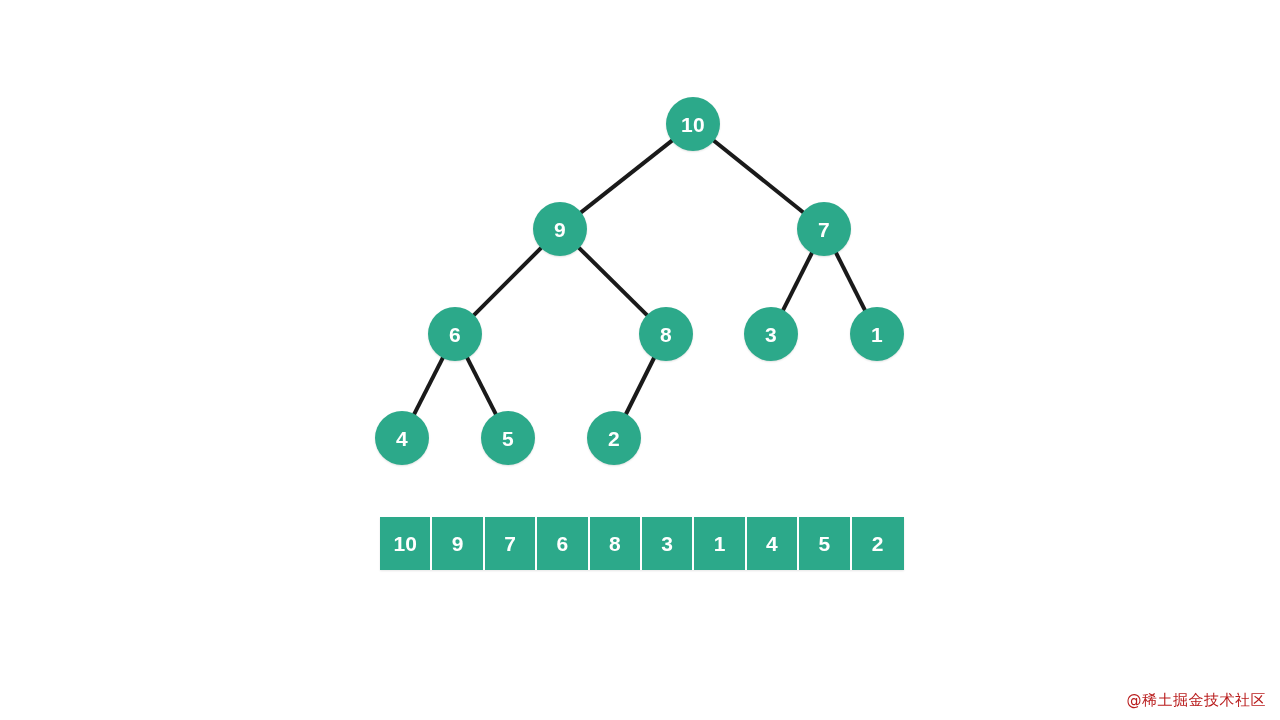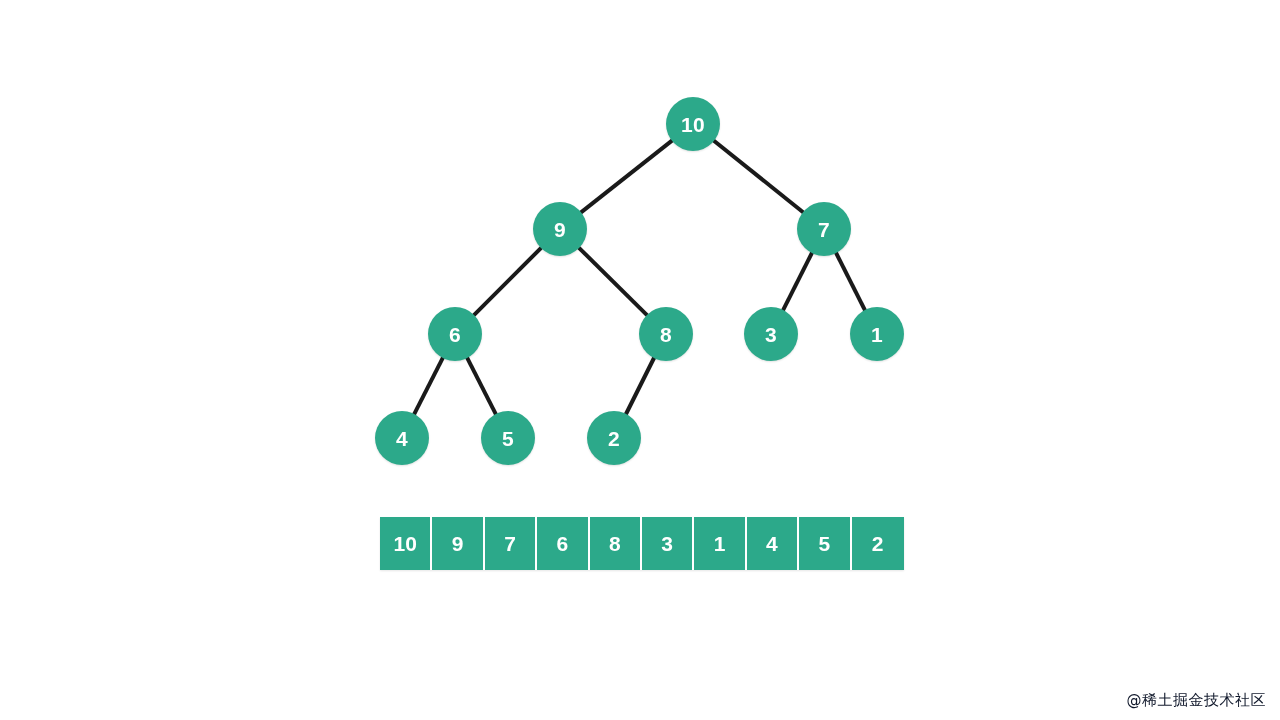--- a/index.html
+++ b/index.html
@@ -147,15 +147,15 @@
       <div class="array-cell" style="width: 52.4px; height: 53px; background: rgb(44, 169, 138); border-right-color: rgb(255, 255, 255);">7</div>
       <div class="array-cell" style="width: 52.4px; height: 53px; background: rgb(44, 169, 138); border-right-color: rgb(255, 255, 255);">6</div>
       <div class="array-cell" style="width: 52.4px; height: 53px; background: rgb(44, 169, 138); border-right-color: rgb(255, 255, 255);">8</div>
       <div class="array-cell" style="width: 52.4px; height: 53px; background: rgb(44, 169, 138); border-right-color: rgb(255, 255, 255);">3</div>
       <div class="array-cell" style="width: 52.4px; height: 53px; background: rgb(44, 169, 138); border-right-color: rgb(255, 255, 255);">1</div>
       <div class="array-cell" style="width: 52.4px; height: 53px; background: rgb(44, 169, 138); border-right-color: rgb(255, 255, 255);">4</div>
       <div class="array-cell" style="width: 52.4px; height: 53px; background: rgb(44, 169, 138); border-right-color: rgb(255, 255, 255);">5</div>
       <div class="array-cell" style="width: 52.4px; height: 53px; background: rgb(44, 169, 138); border-right-color: rgb(255, 255, 255);">2</div>
     </div>
 
-  <div id="watermark" style="color: #0f172a;">@稀土掘金技术社区</div>
+  <div id="watermark" style="color: #b91c1c;">@稀土掘金技术社区</div>
 
 </div>
 
 </body></html>

